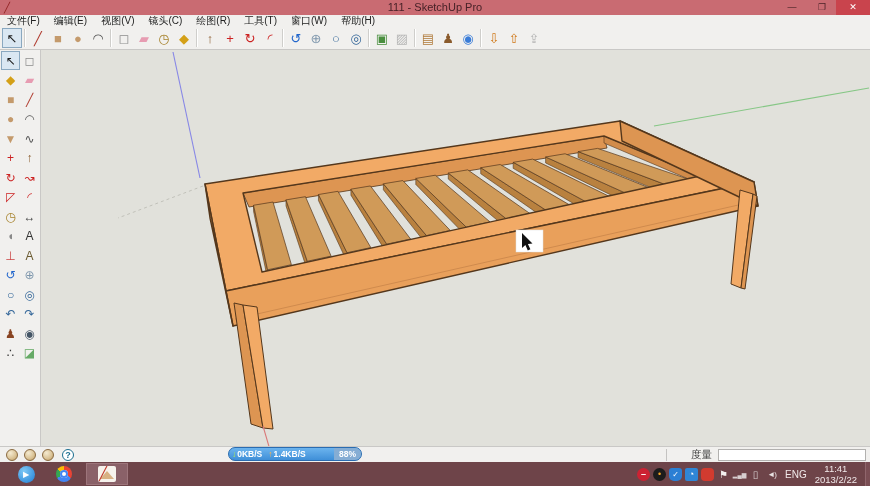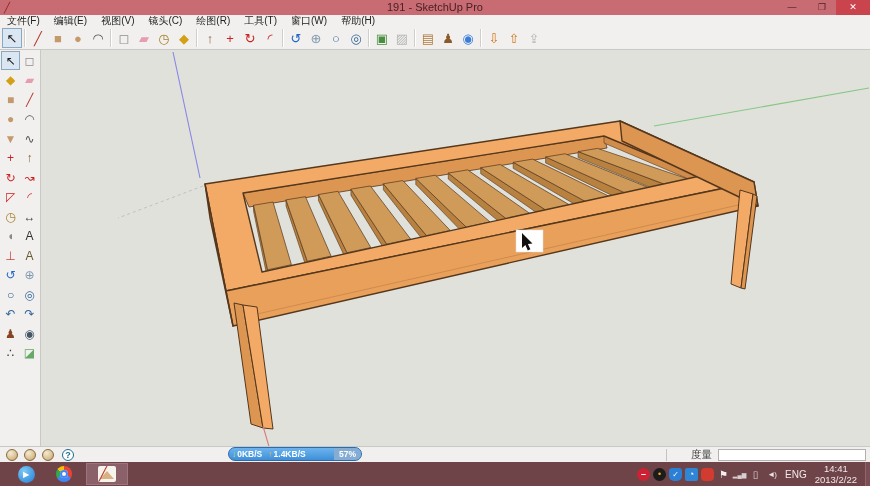--- a/index.html
+++ b/index.html
@@ -103,21 +103,21 @@
   #clock{color:#f1e9ea;font-size:9.5px;text-align:center;line-height:11px;margin-right:8px;}
   #show-desktop{width:5px;height:24px;border-left:1px solid #90666c;background:#7a4e54;}
 </style>
 </head>
 <body>
 
 <div id="window">
 
   <div id="titlebar">
     <span id="app-icon">╱</span>
-    <span id="title">191 - SketchUp Pro</span>
+    <span id="title">111 - SketchUp Pro</span>
     <span class="wbtn" id="btn-min">—</span>
     <span class="wbtn" id="btn-max">❐</span>
     <span class="wbtn" id="btn-close">✕</span>
   </div>
 
   <div id="menubar">
       <span class="menu-item">文件(F)</span>
       <span class="menu-item">编辑(E)</span>
       <span class="menu-item">视图(V)</span>
       <span class="menu-item">镜头(C)</span>
@@ -388,21 +388,21 @@
 
   <div id="net-overlay">
     <span class="seg">
       <span id="net-down-arrow">↓</span>
       <span>0KB/S</span>
     </span>
     <span class="seg">
       <span id="net-up-arrow">↑</span>
       <span>1.4KB/S</span>
     </span>
-    <span id="net-cpu">57%</span>
+    <span id="net-cpu">88%</span>
   </div>
 
   <div id="taskbar">
     <div class="task-app">
       <div id="icon-player">▶</div>
     </div>
     <div class="task-app">
       <div id="icon-chrome"></div>
     </div>
     <div class="task-app active">
@@ -418,19 +418,19 @@
         <div class="tray-icon tray-shield">✓</div>
         <div class="tray-icon tray-swirl">◔</div>
         <div class="tray-icon tray-car"></div>
         <div class="tray-icon tray-action-center">⚑</div>
         <div class="tray-icon tray-network">▂▄▆</div>
         <div class="tray-icon tray-phone">▯</div>
         <div class="tray-icon tray-volume">◄)</div>
       </div>
     <span id="lang">ENG</span>
     <div id="clock">
-      <div>14:41</div>
+      <div>11:41</div>
       <div>2013/2/22</div>
     </div>
     <div id="show-desktop"></div>
   </div>
 
 </div>
 
 </body></html>

